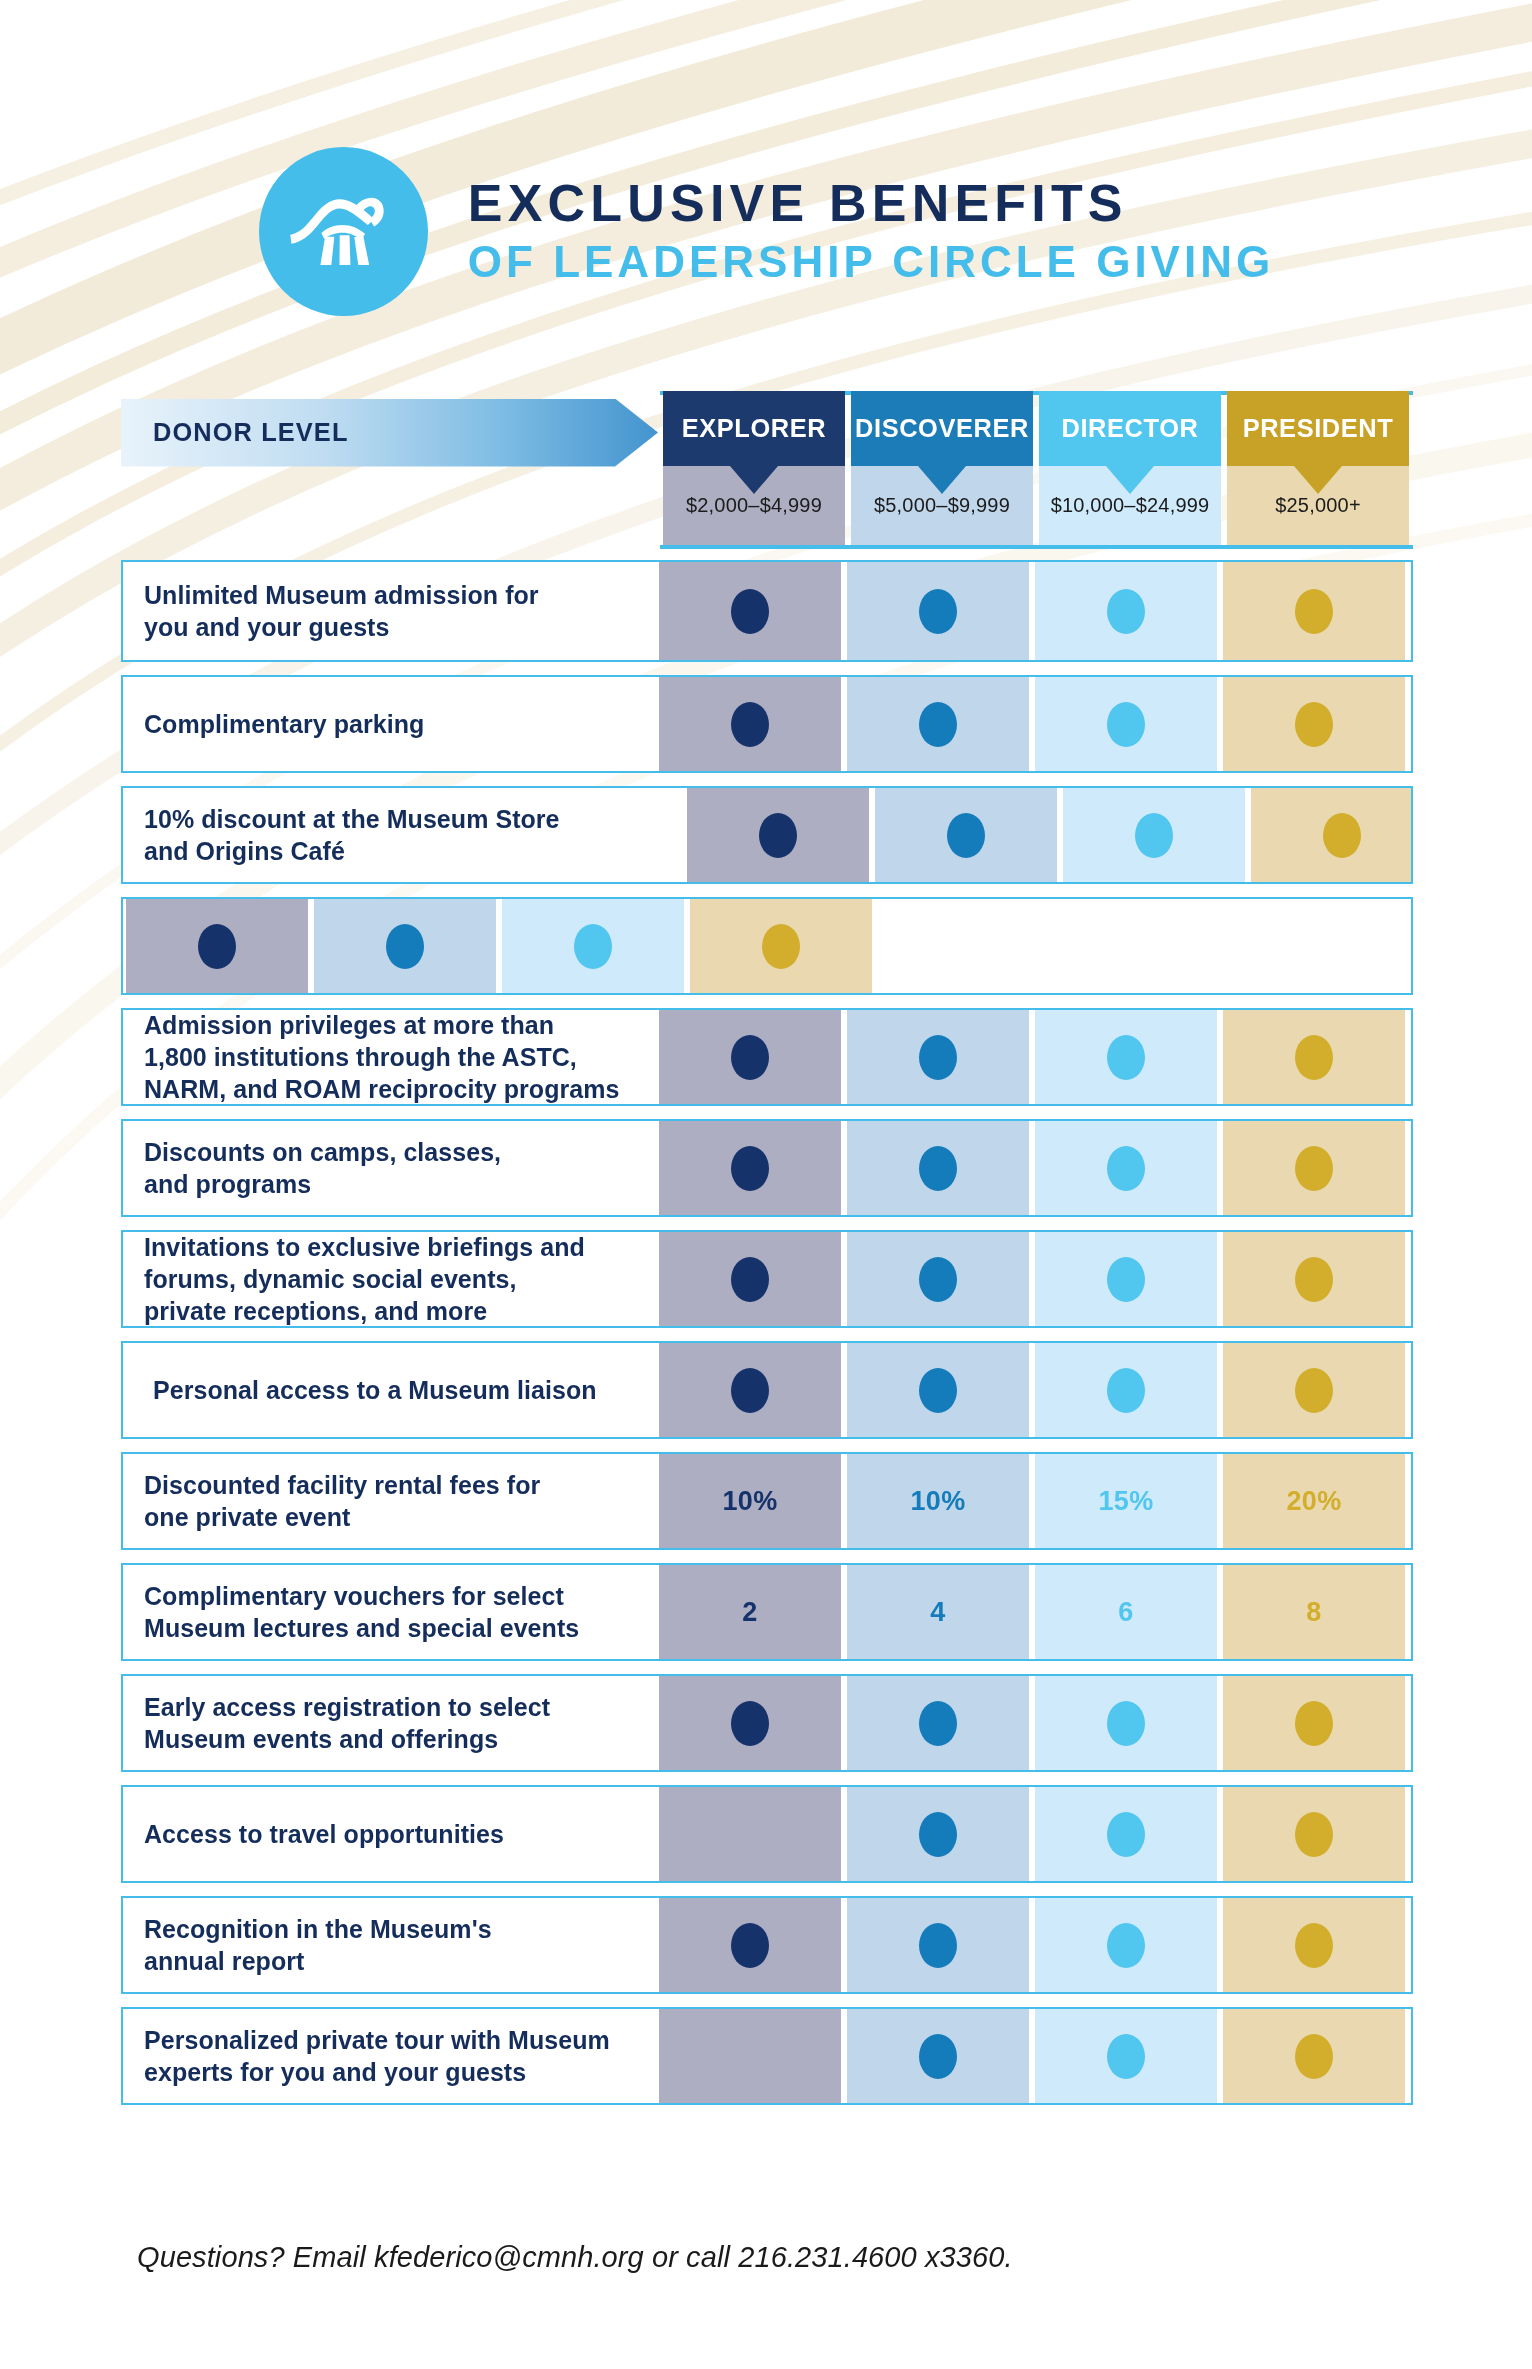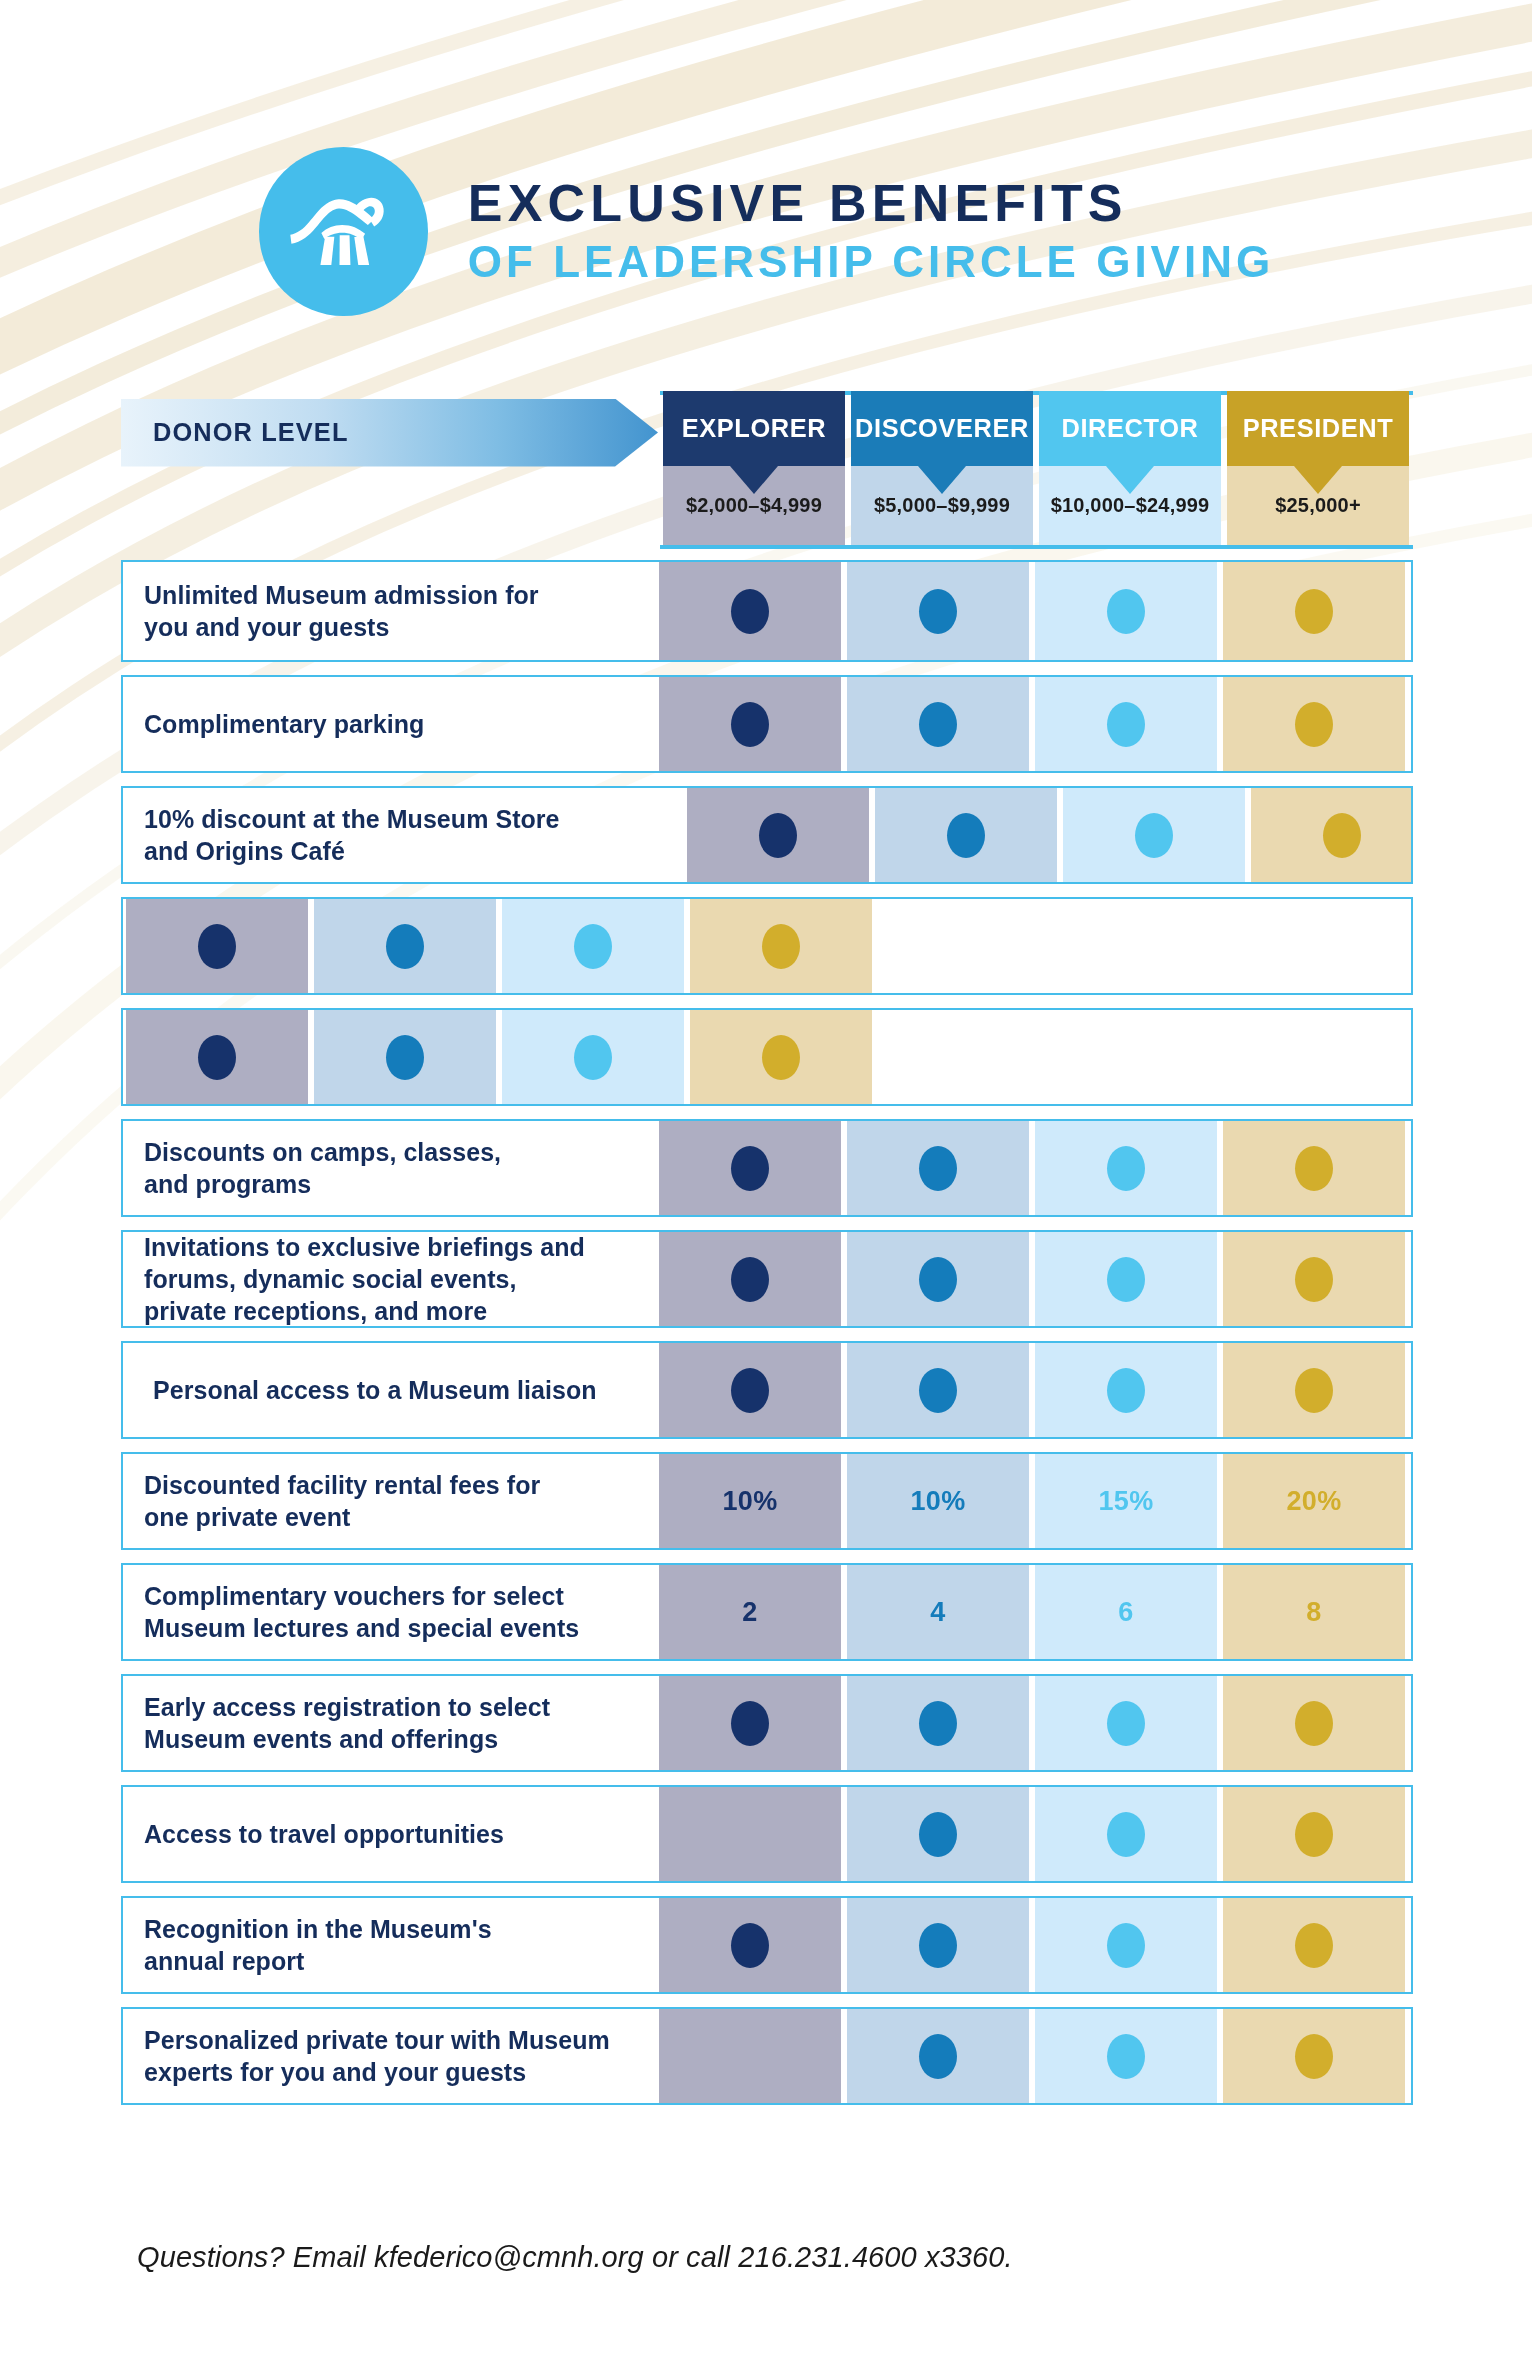--- a/index.html
+++ b/index.html
@@ -164,21 +164,21 @@
   }
 
   .tier-price {
     position: absolute;
     top: 75px; left: 0; right: 0;
     height: 79px;
     display: flex;
     align-items: center;
     justify-content: center;
     font-size: 20px;
-    font-weight: 700;
+    font-weight: 400;
     color: #1b1b1b;
     letter-spacing: 0.2px;
     white-space: nowrap;
   }
 
   #tier-underline {
     position: absolute;
     left: 539px;
     top: 154px;
     width: 753px;
@@ -487,20 +487,25 @@
               </div>
             </div>
             <div class="cell">
               <div class="cell-fill" style="background: rgb(234, 217, 176);">
                 <div class="dot" style="background: rgb(210, 174, 44);"></div>
               </div>
             </div>
           </div>
         </div>
         <div class="row" style="height: 98px;">
+          <div class="row-label">
+            <div class="row-label-text" style="white-space: pre-line;">Admission privileges at more than
+1,800 institutions through the ASTC,
+NARM, and ROAM reciprocity programs</div>
+          </div>
           <div class="row-cells">
             <div class="cell">
               <div class="cell-fill" style="background: rgb(174, 174, 194);">
                 <div class="dot" style="background: rgb(22, 50, 107);"></div>
               </div>
             </div>
             <div class="cell">
               <div class="cell-fill" style="background: rgb(192, 214, 234);">
                 <div class="dot" style="background: rgb(20, 124, 187);"></div>
               </div>

